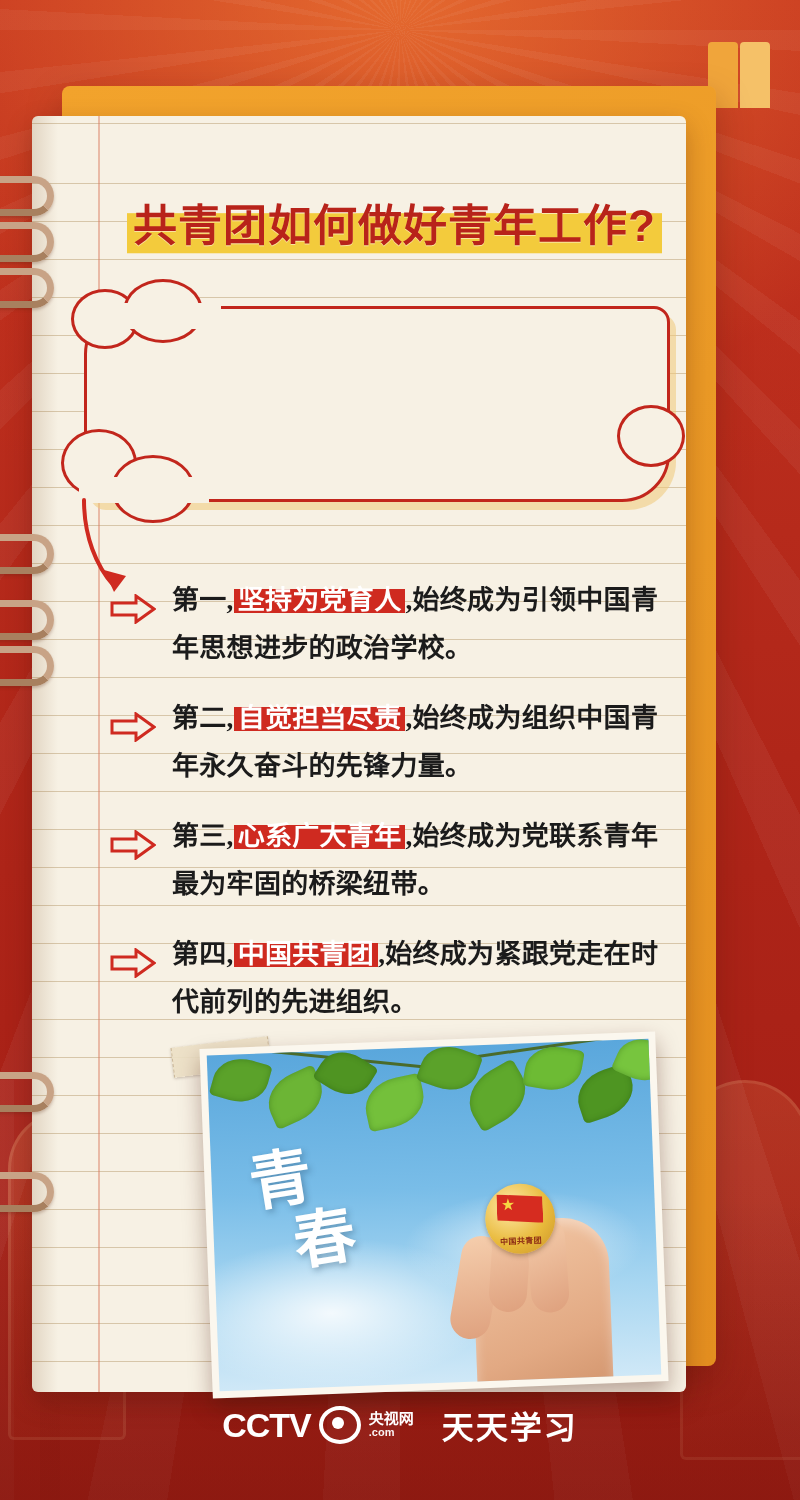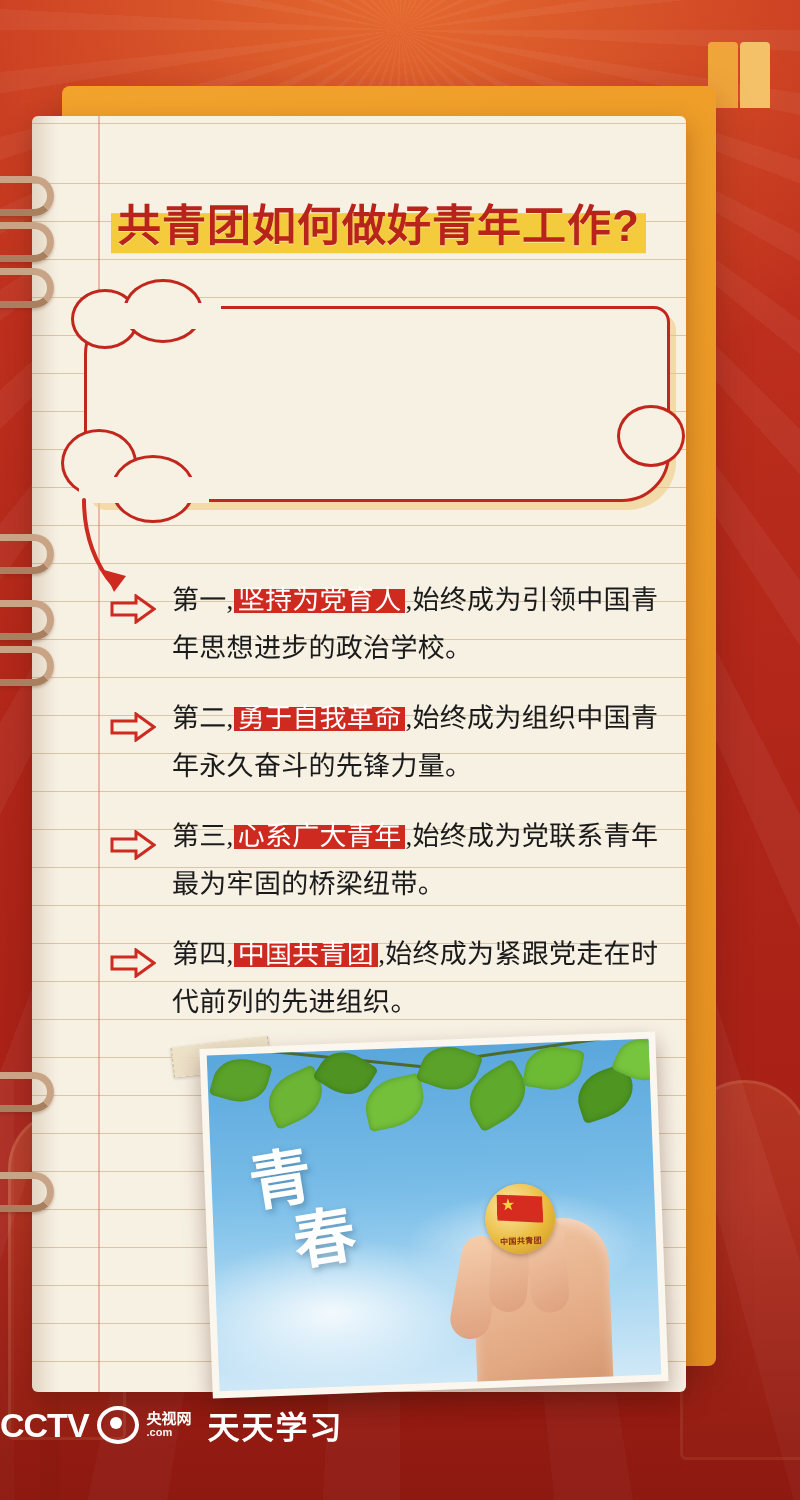--- a/index.html
+++ b/index.html
@@ -123,23 +123,24 @@
     border-radius: 40px;
     border: 7px solid #c8a386;
     border-bottom-color: #a8805f;
     background: transparent;
     box-shadow: 0 2px 3px rgba(90,40,20,0.25);
   }
 
   
   .title-wrap {
     position: absolute;
-    left: 111px;
+    left: 92px;
     top: 196px;
     width: 570px;
+    text-align: right;
   }
   .title-hl {
     display: inline-block;
     position: relative;
     font-size: 44px;
     font-weight: bold;
     letter-spacing: 1px;
     color: #b8231a;
     line-height: 1.25;
     padding: 2px 6px;
@@ -208,21 +209,21 @@
   .arrow-icon {
     position: absolute;
     left: 0;
     top: 18px;
     width: 46px;
     height: 30px;
   }
   .item-text {
     margin-left: 62px;
     font-size: 27px;
-    font-weight: normal;
+    font-weight: bold;
     color: #1b1b1b;
     line-height: 48px;
     letter-spacing: 0.3px;
     font-family: "Liberation Serif", serif;
   }
   .item-text .mark {
     background: linear-gradient(180deg, rgba(205,30,25,0) 12%, #cf2a20 14%, #cf2a20 92%, rgba(205,30,25,0) 95%);
     color: #fff;
     padding: 0 4px;
     border-radius: 2px;
@@ -362,22 +363,22 @@
   .tab.a { left: 708px; background: #f0a53b; }
   .tab.b { left: 740px; background: #f5c168; }
 
   
   .footer {
     position: absolute;
     left: 0; right: 0;
     bottom: 52px;
     display: flex;
     align-items: center;
-    justify-content: flex-start;
-    gap: 16px;
+    justify-content: center;
+    gap: 28px;
     color: #ffffff;
   }
   .cctv {
     display: flex;
     align-items: center;
     gap: 8px;
     font-weight: bold;
   }
   .cctv .mark-text {
     font-size: 34px;
@@ -474,21 +475,21 @@
       <div class="item-text">
         <span>第一,</span><span class="mark">坚持为党育人</span><span>,始终成为引领中国青年思想进步的政治学校。</span>
       </div>
     </div>
 
     <div class="item">
       <svg class="arrow-icon" viewBox="0 0 46 30">
         <path d="M2 9 H26 V2 L44 15 L26 28 V21 H2 Z" fill="none" stroke="#cf2a20" stroke-width="3"></path>
       </svg>
       <div class="item-text">
-        <span>第二,</span><span class="mark">勇于自我革命</span><span>,始终成为组织中国青年永久奋斗的先锋力量。</span>
+        <span>第二,</span><span class="mark">自觉担当尽责</span><span>,始终成为组织中国青年永久奋斗的先锋力量。</span>
       </div>
     </div>
 
     <div class="item">
       <svg class="arrow-icon" viewBox="0 0 46 30">
         <path d="M2 9 H26 V2 L44 15 L26 28 V21 H2 Z" fill="none" stroke="#cf2a20" stroke-width="3"></path>
       </svg>
       <div class="item-text">
         <span>第三,</span><span class="mark">心系广大青年</span><span>,始终成为党联系青年最为牢固的桥梁纽带。</span>
       </div>

